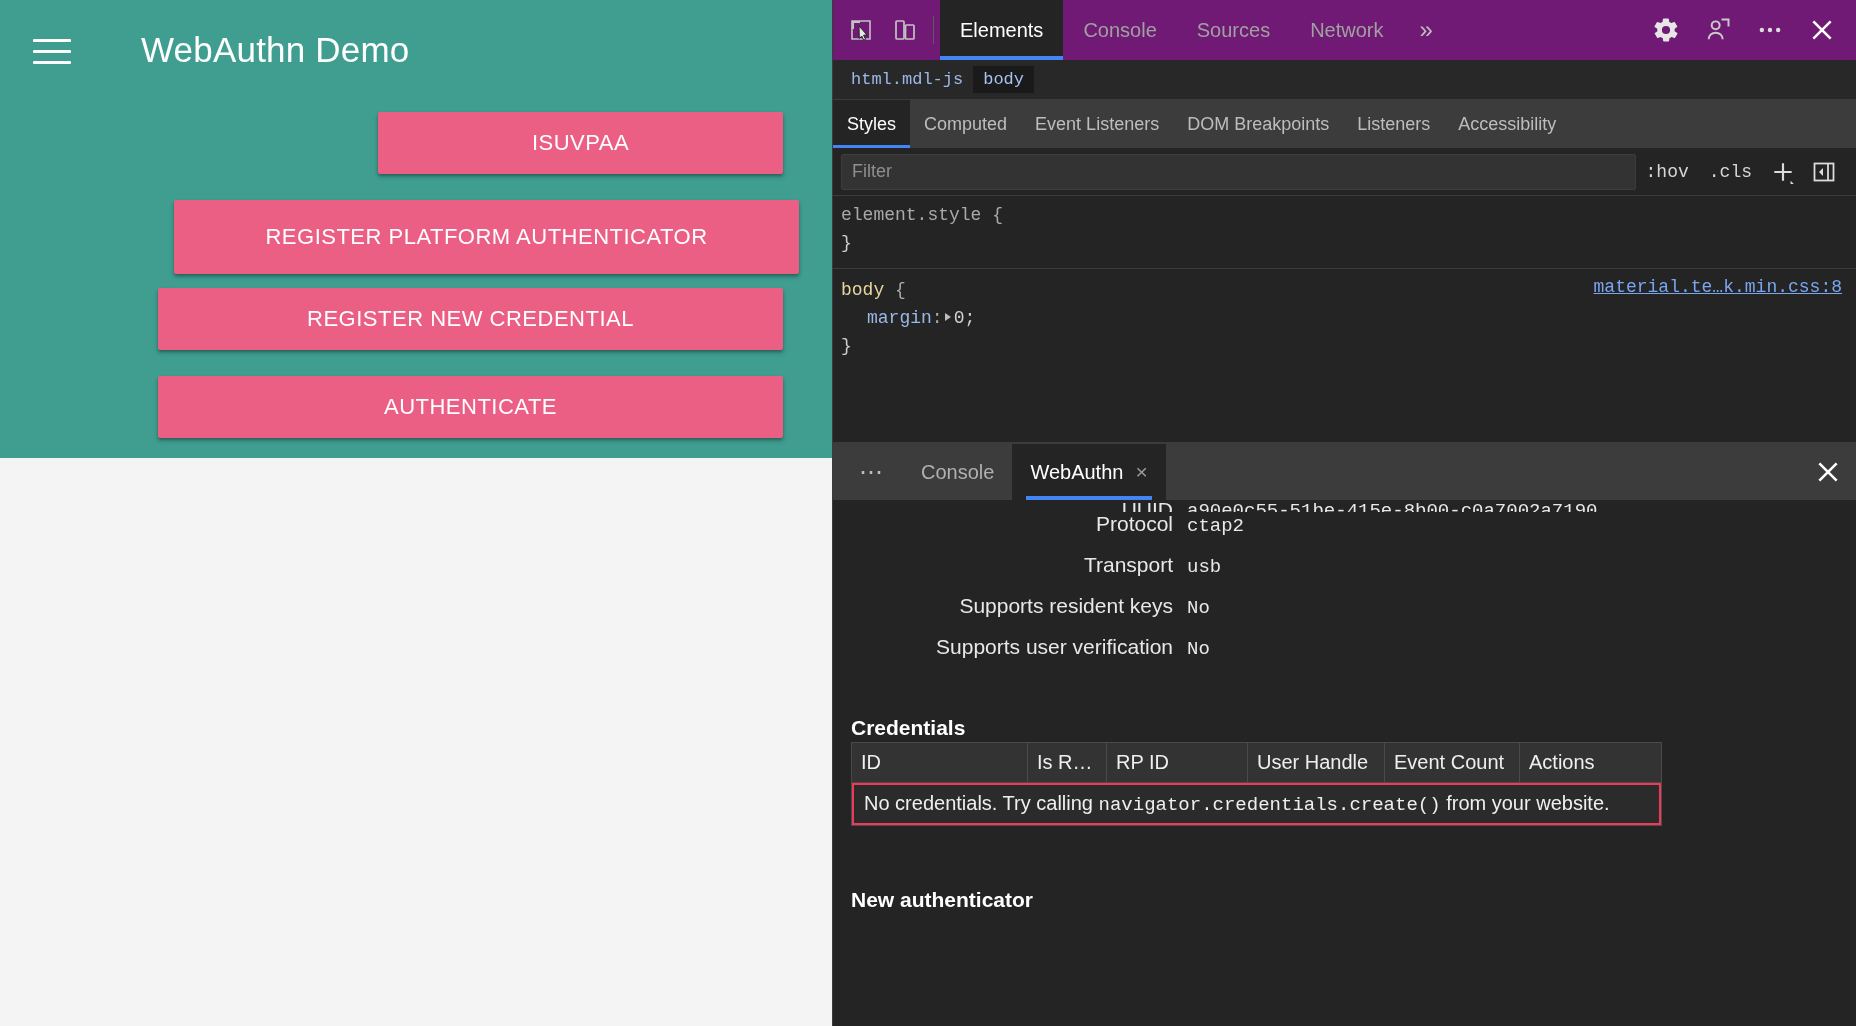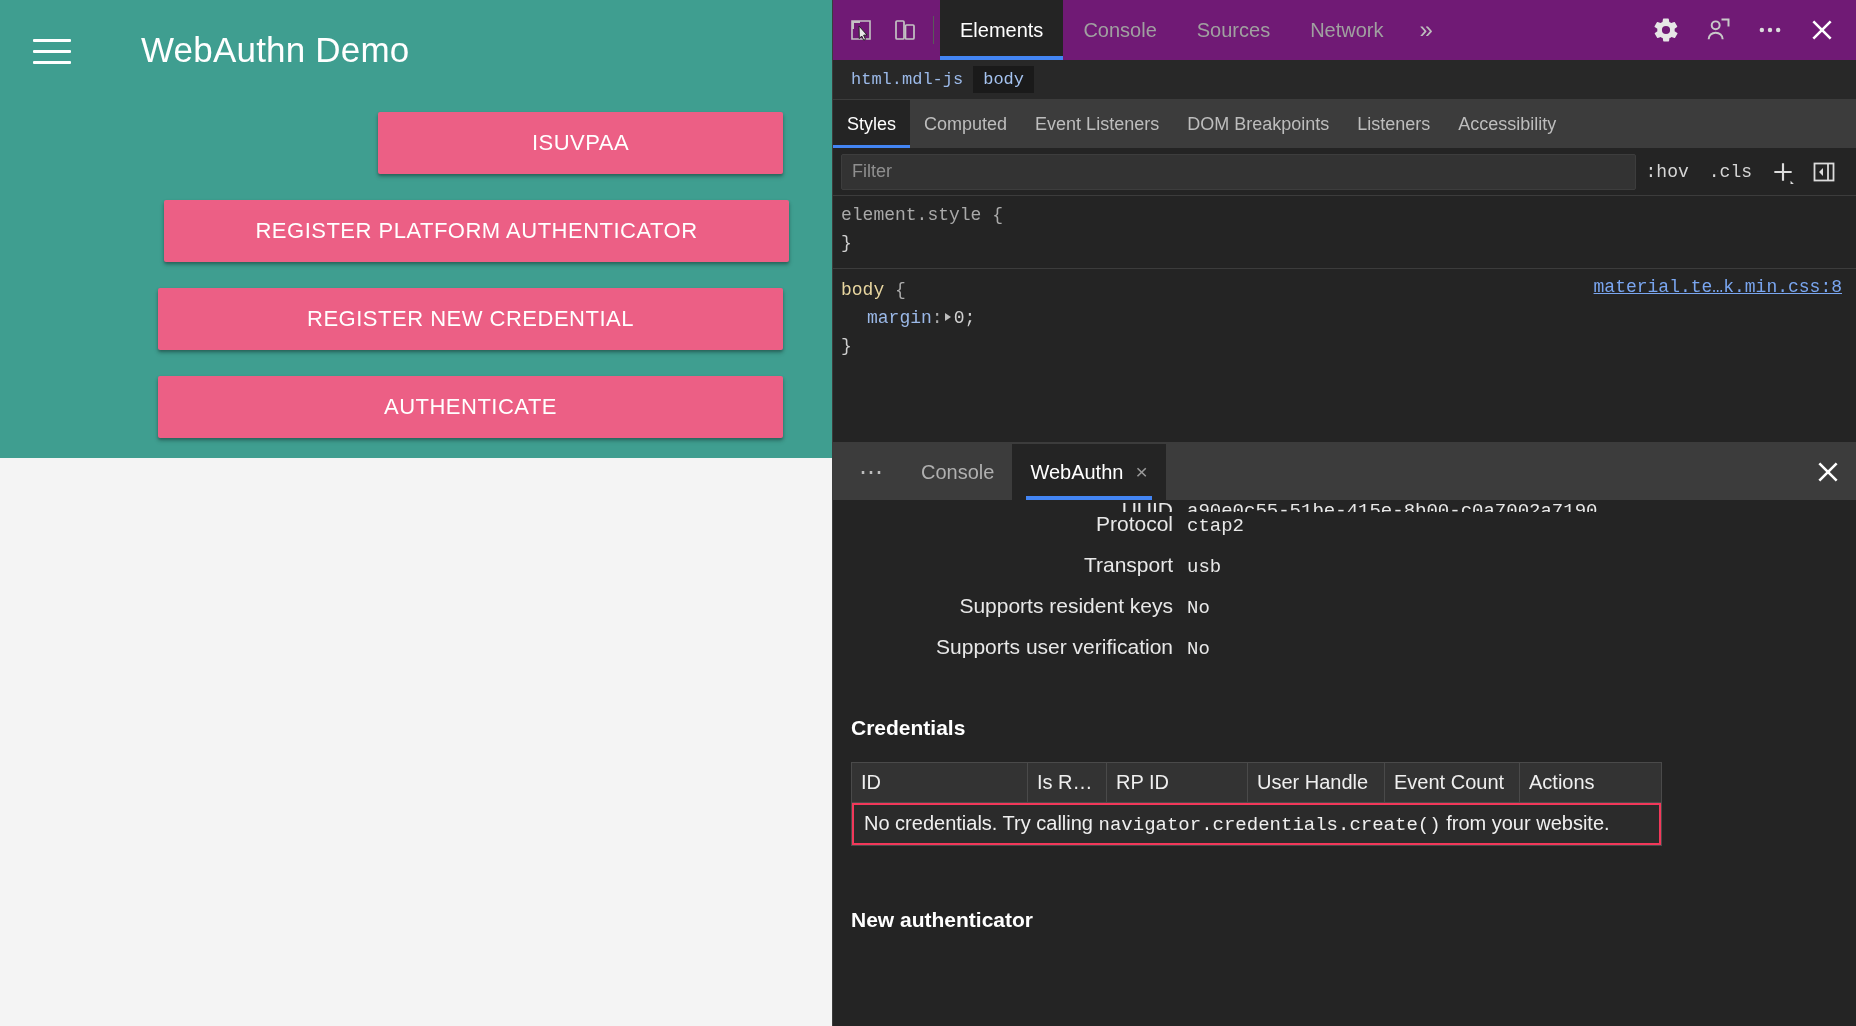--- a/index.html
+++ b/index.html
@@ -78,21 +78,21 @@
     box-shadow: 0 2px 3px rgba(0,0,0,0.26), 0 3px 5px rgba(0,0,0,0.16);
     cursor: pointer;
     white-space: nowrap;
     line-height: 1;
   }
 
   #btn-isuvpaa {
     left: 378px; top: 112px; width: 405px; height: 62px;
   }
   #btn-register-platform {
-    left: 164px; top: 200px; width: 625px; height: 62px;
+    left: 174px; top: 200px; width: 625px; height: 74px;
   }
   #btn-register-new {
     left: 158px; top: 288px; width: 625px; height: 62px; text-align: center;
   }
   #btn-authenticate {
     left: 158px; top: 376px; width: 625px; height: 62px;
   }
 
   #page-body {
     width: 832px;
@@ -388,21 +388,21 @@
     position: relative;
     top: 10px;
   }
 
   .section-title {
     color: #ffffff;
     font-size: 21px;
     font-weight: bold;
     font-family: "Liberation Sans", sans-serif;
   }
-  #credentials-title { margin-top: 40px; margin-bottom: 22px; }
+  #credentials-title { margin-top: 40px; margin-bottom: 2px; }
   #new-auth-title { margin-top: 62px; }
 
   .cred-table {
     width: 811px;
     border-collapse: collapse;
     table-layout: fixed;
     background: #292929;
     border: 1px solid #4a4a4a;
   }
   .cred-table th {

